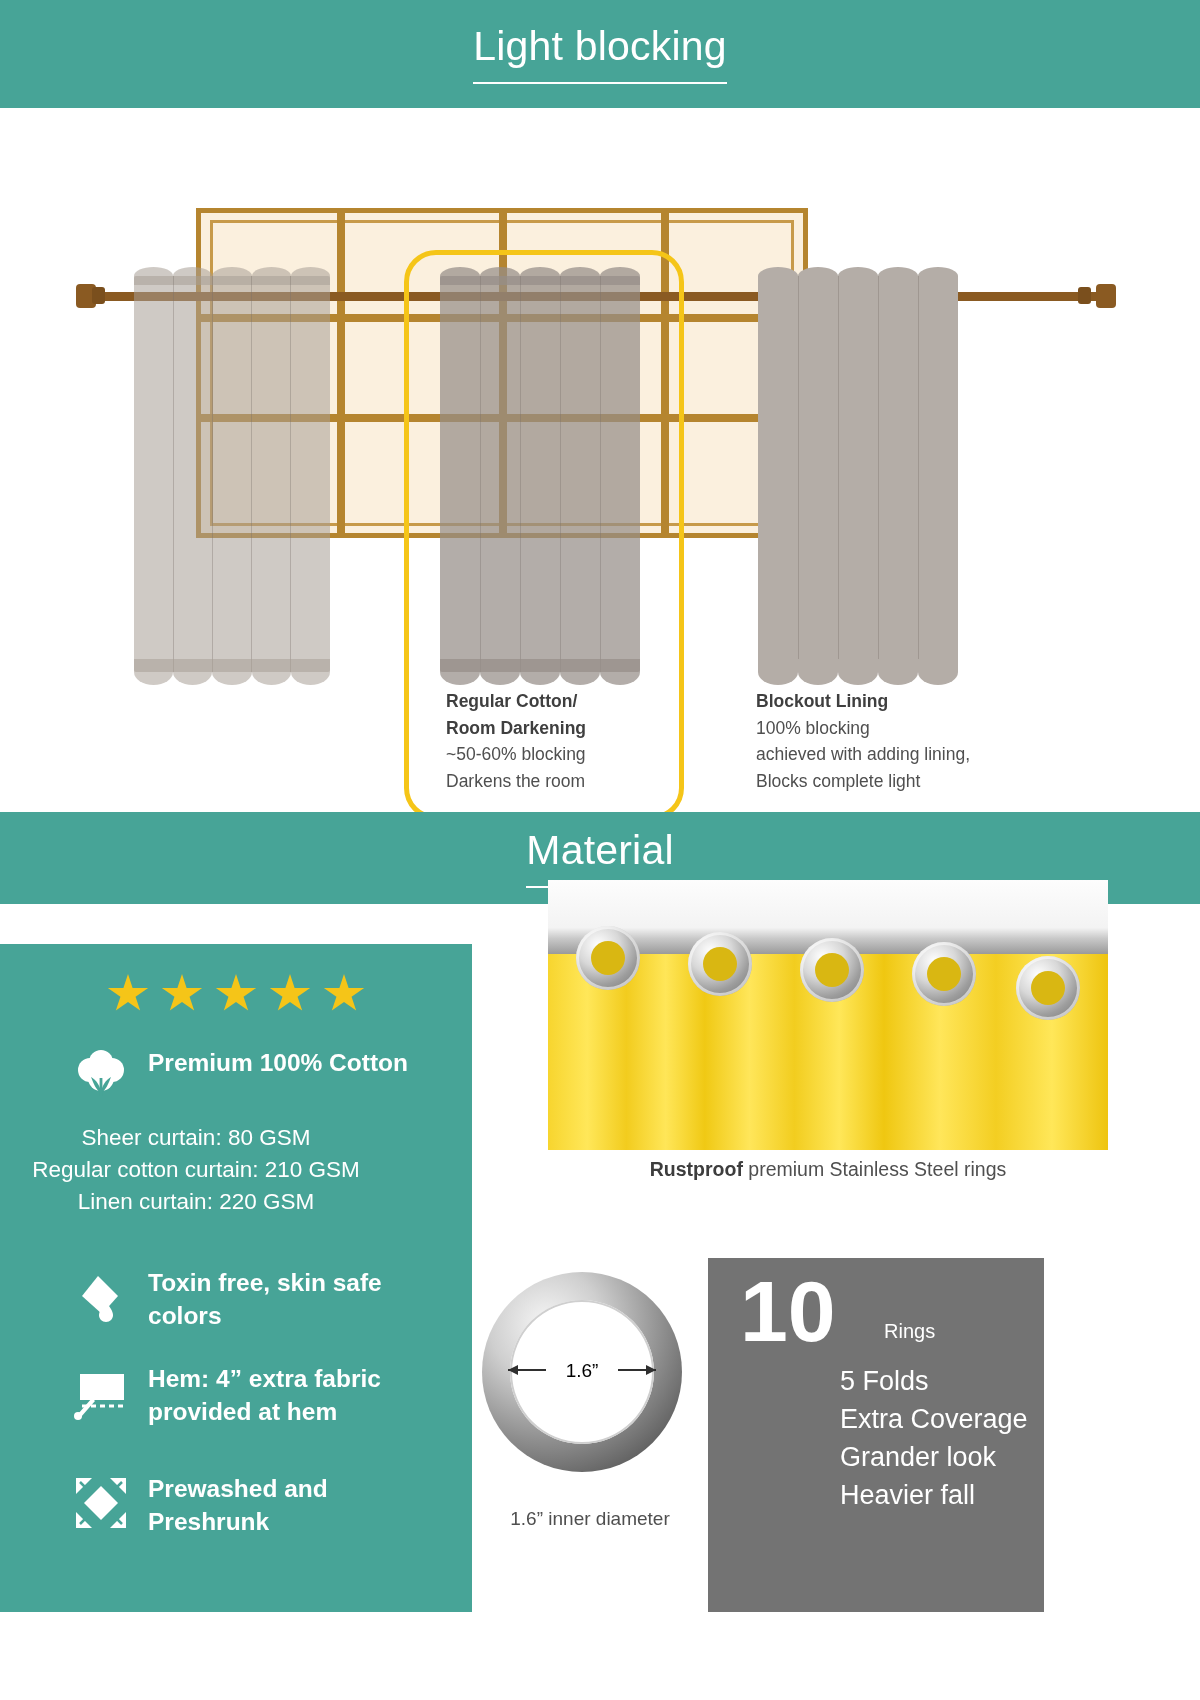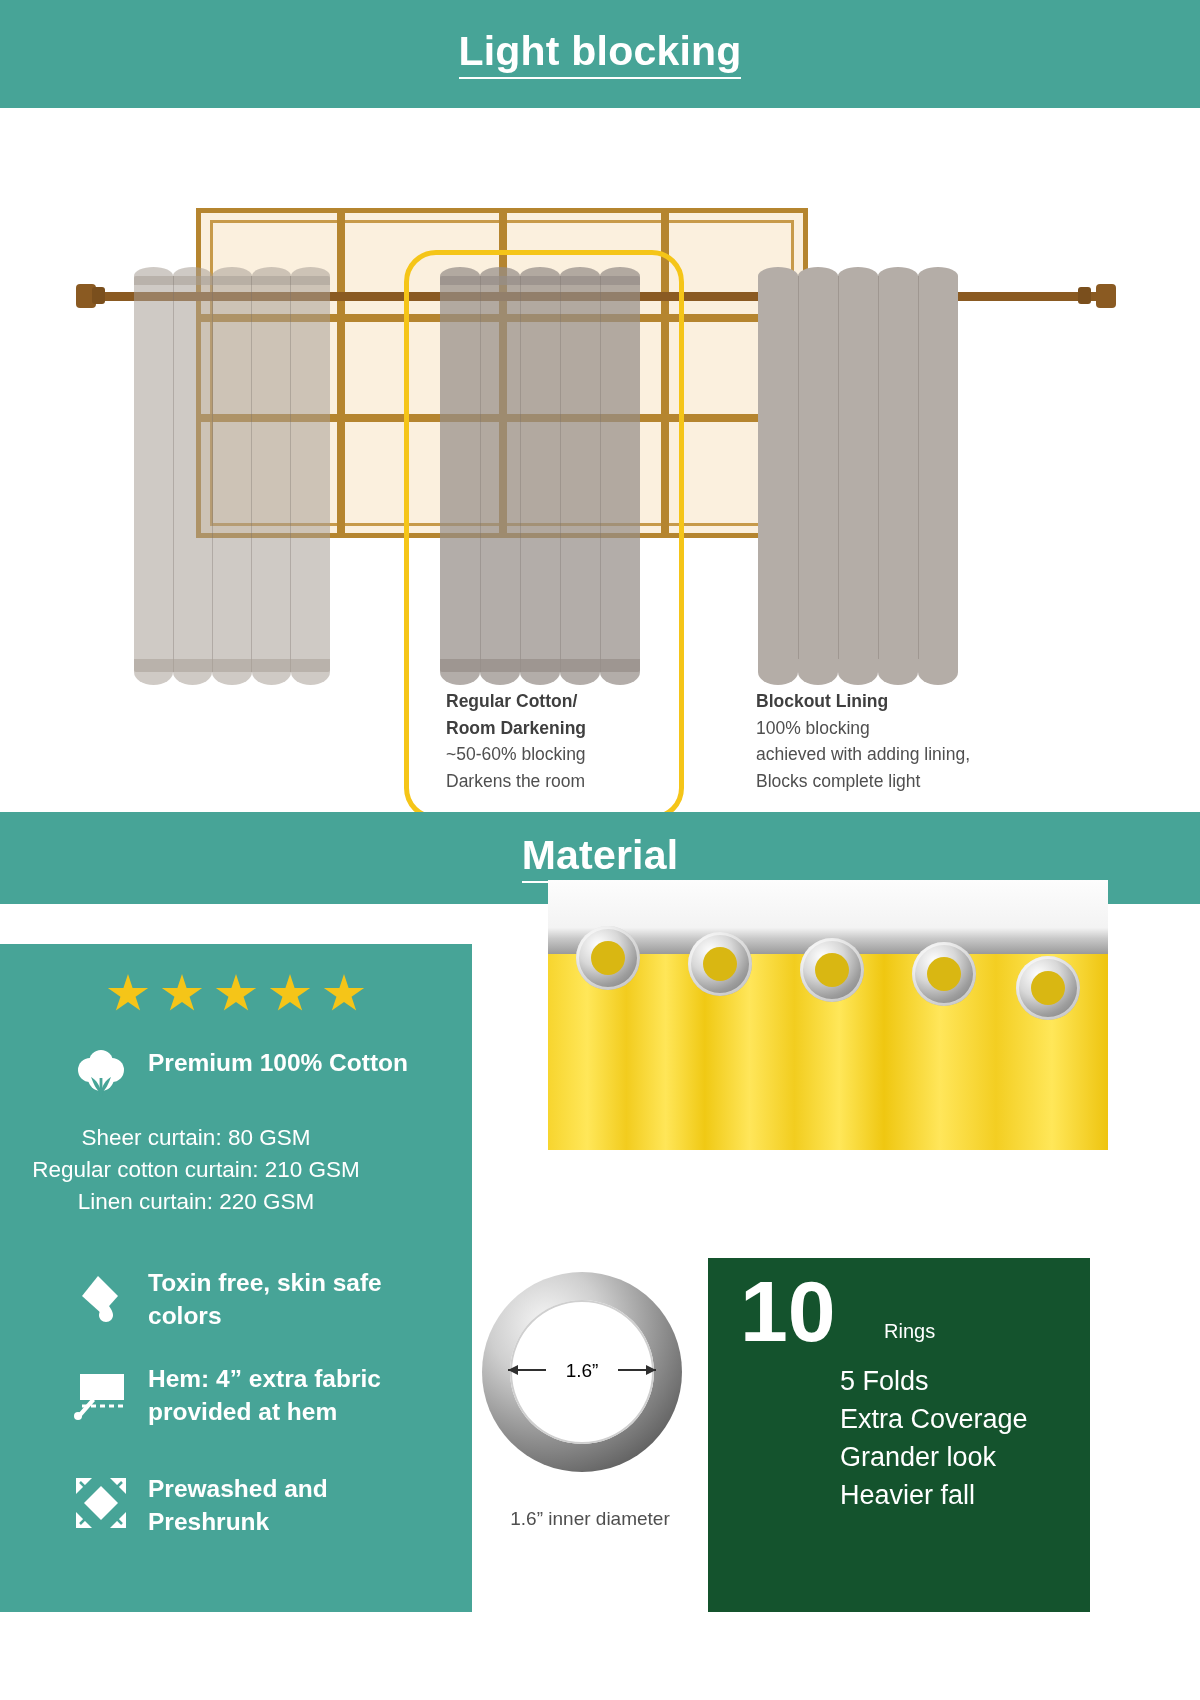--- a/index.html
+++ b/index.html
@@ -27,24 +27,24 @@
     left: 0;
     width: 1200px;
     background: #47a497;
     display: flex;
     align-items: center;
     justify-content: center;
   }
   .banner-title {
     color: #ffffff;
     font-size: 41px;
-    font-weight: 700;
+    font-weight: 400;
     letter-spacing: 0.2px;
     border-bottom: 2px solid #ffffff;
-    padding-bottom: 3px;
+    padding-bottom: 12px;
     line-height: 1.1;
   }
   #banner-light { top: 0; height: 108px; }
   #banner-material { top: 812px; height: 92px; align-items: center; }
 
   
   .light-stage {
     position: absolute;
     top: 108px;
     left: 0;
@@ -361,23 +361,22 @@
     color: #4f4f4f;
   }
 
   
   .rings-stats {
     position: absolute;
     left: 708px;
     top: 1258px;
     width: 336px;
     height: 354px;
-    background: #14532d;
-    color: #ffffff;
-    padding-left: 46px;
+    background: #737373;
+    color: #ffffff;
   }
   .rings-stats .big {
     position: absolute;
     left: 32px;
     top: 10px;
     font-size: 86px;
     font-weight: bold;
     line-height: 86px;
     color: #ffffff;
   }
@@ -600,20 +599,23 @@
   <div class="rings-photo">
     <div class="fabric"></div>
     <div class="topstrip"></div>
     <div class="rod2"></div>
     <div class="ring" style="left:28px;"></div>
     <div class="ring" style="left:140px; top:52px;"></div>
     <div class="ring" style="left:252px; top:58px;"></div>
     <div class="ring" style="left:364px; top:62px;"></div>
     <div class="ring" style="left:468px; top:76px;"></div>
   </div>
+  <div class="rings-caption">
+    <b>Rustproof</b><span> premium Stainless Steel rings</span>
+  </div>
 
   <div class="grommet-box">
     <div class="grommet"></div>
     <div class="grommet-dim">
       <svg width="164" height="24" viewBox="0 0 164 24" style="position:absolute;left:0;top:-2px;">
         <line x1="8" y1="12" x2="46" y2="12" stroke="#2f2f2f" stroke-width="2"></line>
         <path d="M8 12 L18 7 L18 17 Z" fill="#2f2f2f"></path>
         <line x1="118" y1="12" x2="156" y2="12" stroke="#2f2f2f" stroke-width="2"></line>
         <path d="M156 12 L146 7 L146 17 Z" fill="#2f2f2f"></path>
       </svg>

